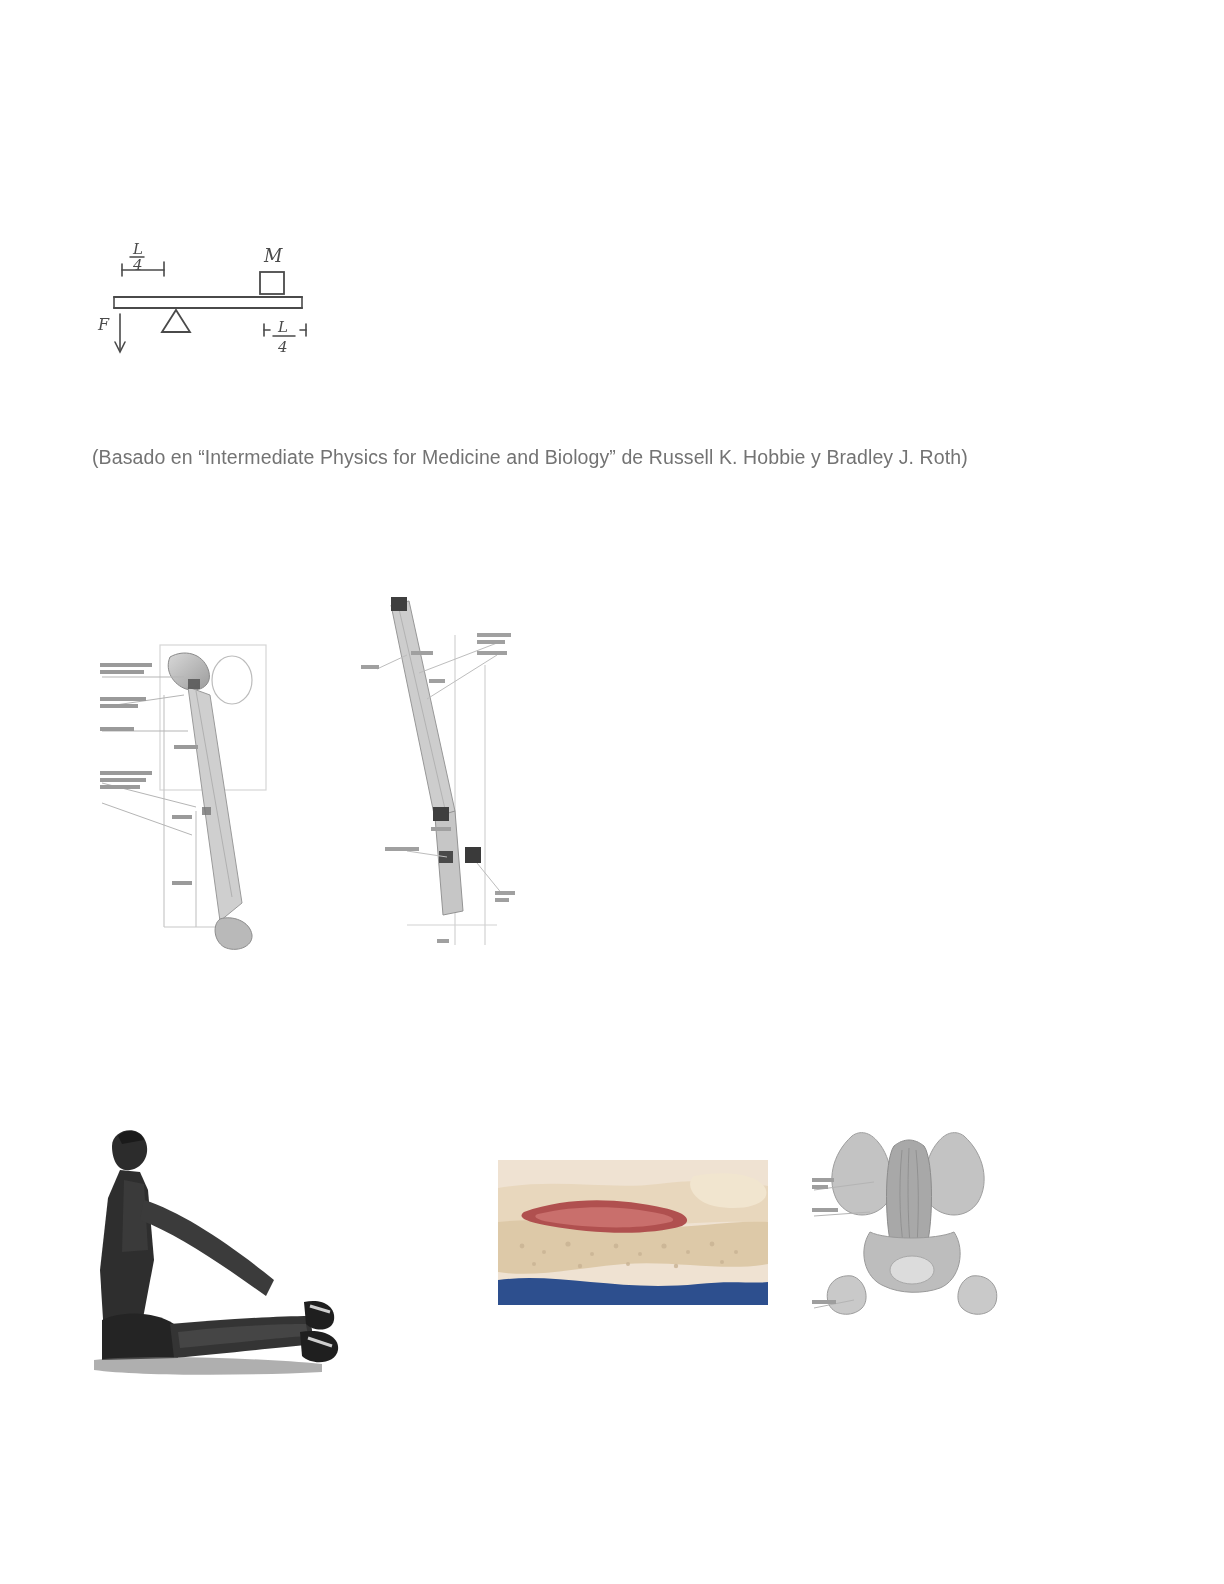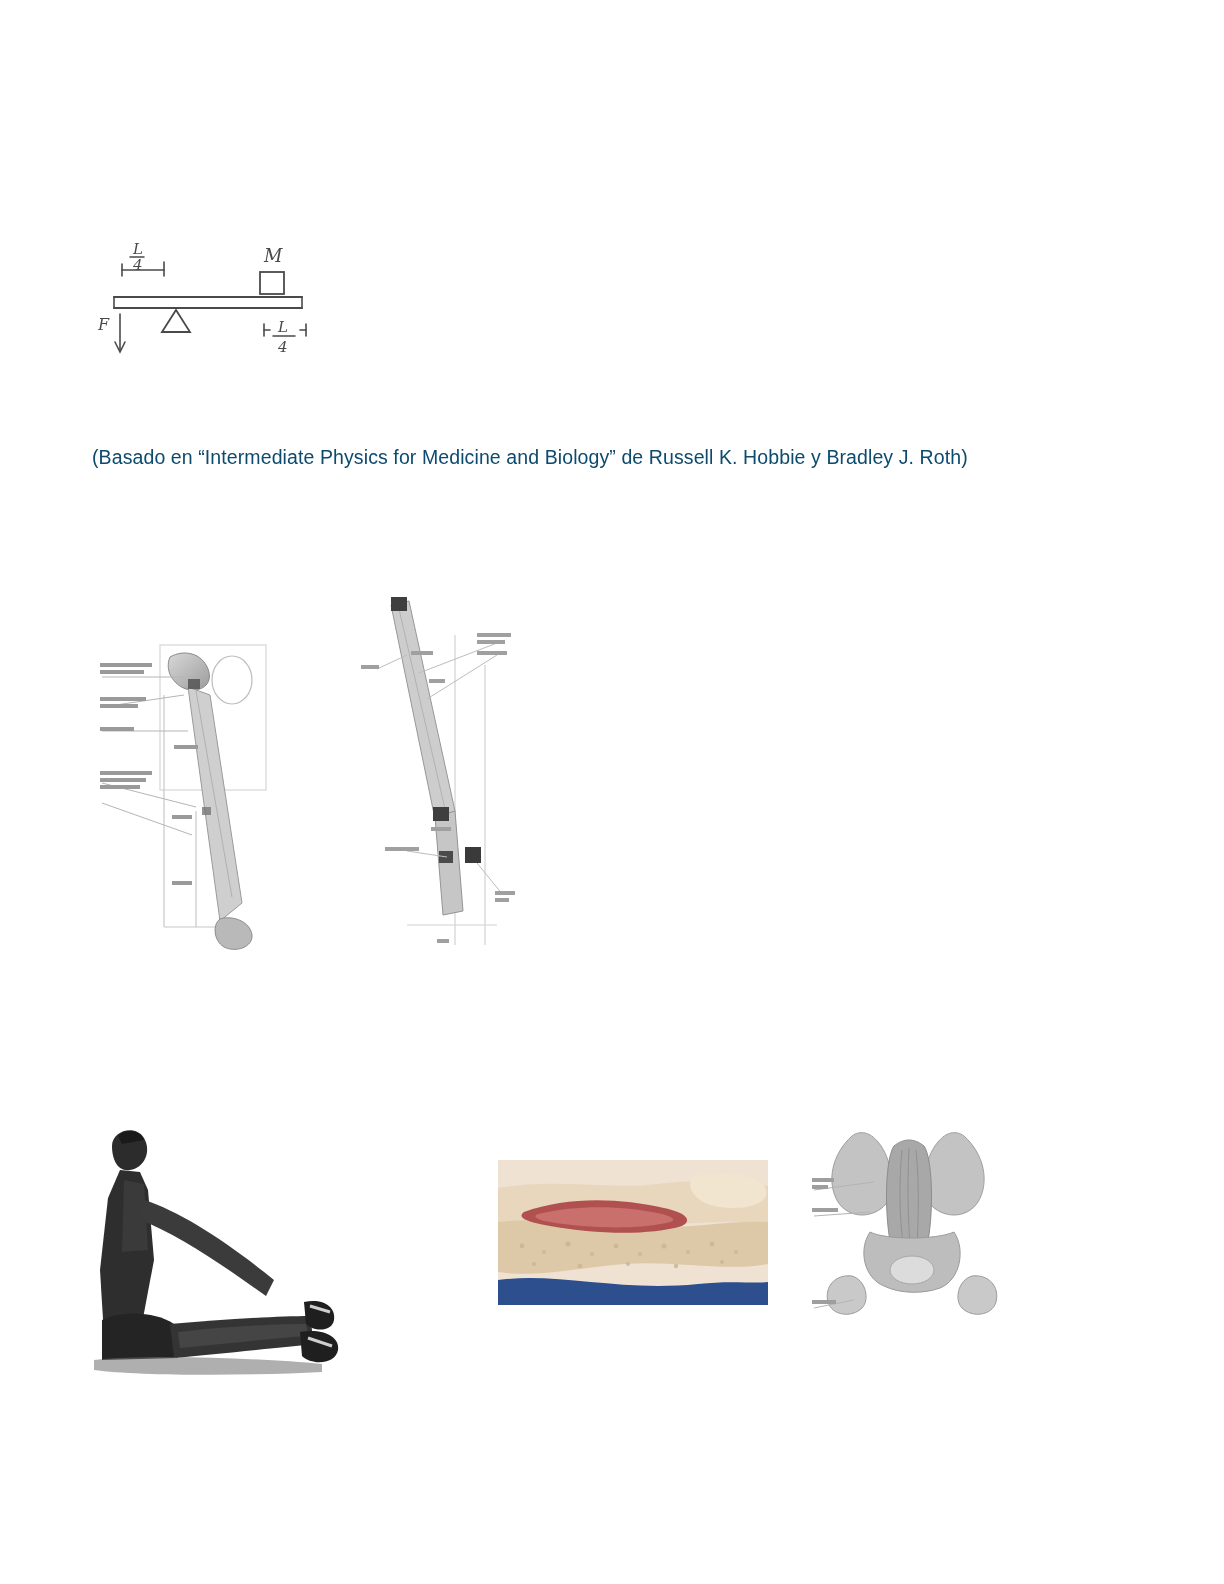--- a/index.html
+++ b/index.html
@@ -33,21 +33,21 @@
   .lever-figure svg { display: block; }
 
   
   .caption {
     position: absolute;
     left: 92px;
     top: 443px;
     width: 1040px;
     font-size: 19.5px;
     line-height: 28px;
-    color: #0c4a6e;
+    color: #737373;
     letter-spacing: 0.1px;
     white-space: nowrap;
   }
 
   
   .diagram-row {
     position: absolute;
     left: 92px;
     top: 595px;
     width: 430px;

